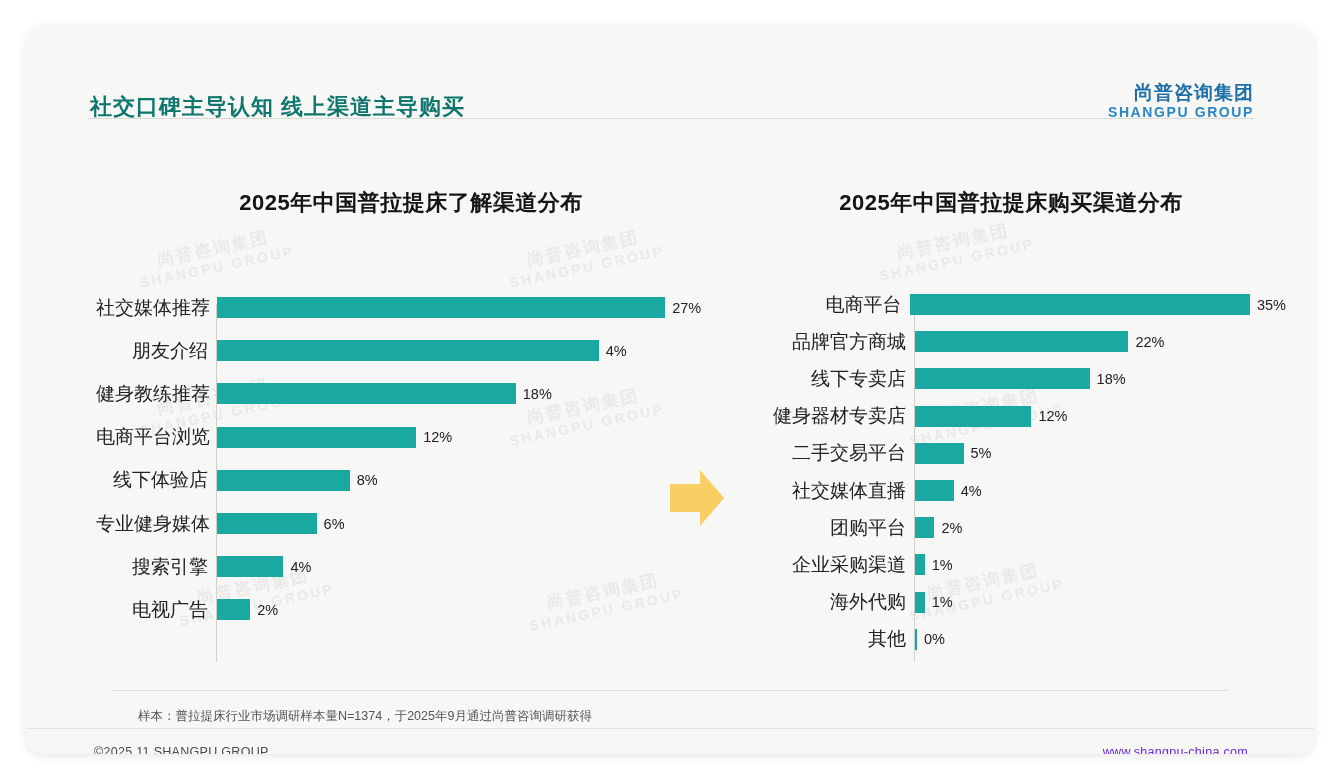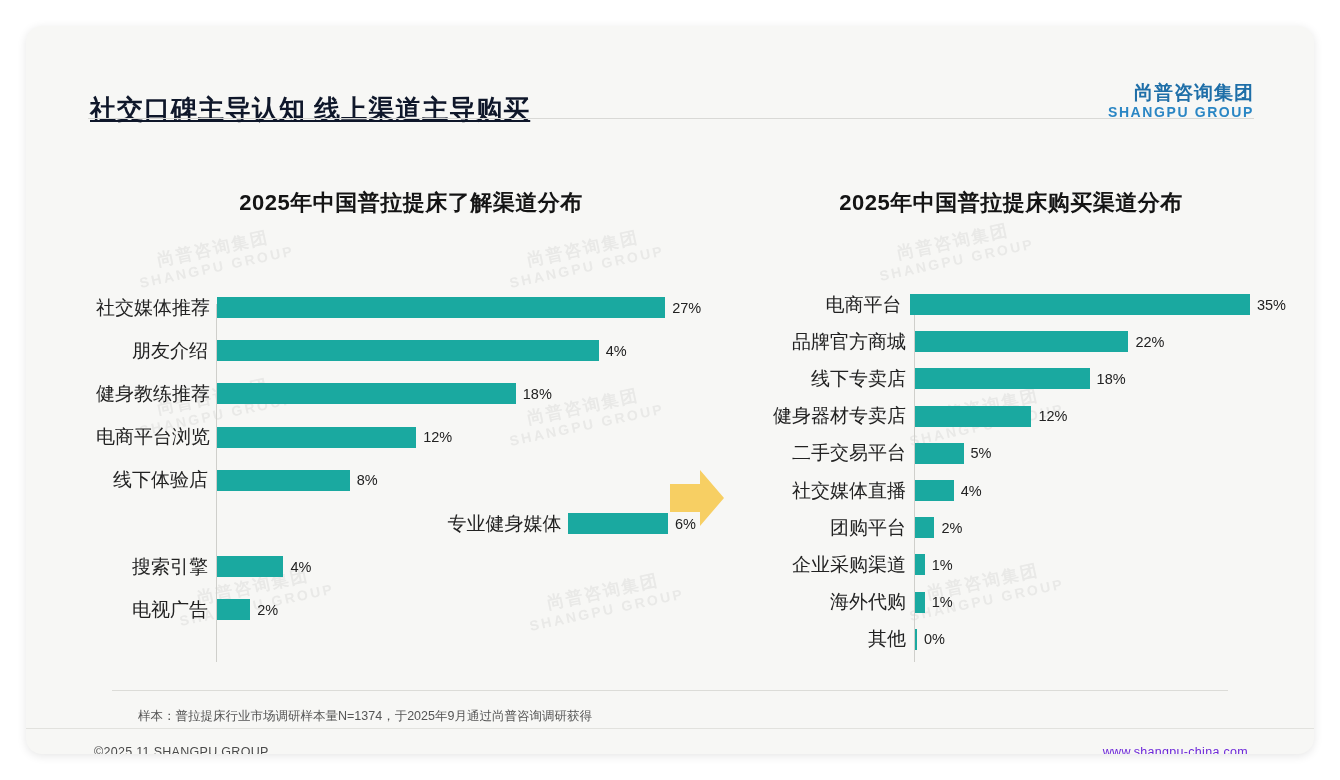--- a/index.html
+++ b/index.html
@@ -37,26 +37,25 @@
     left: 62px;
     top: 92px;
     width: 1166px;
     height: 1px;
     background: #d9d9d6;
   }
   .slide-title {
     position: absolute;
     left: 64px;
     top: 66px;
-    font-size: 26px;
+    font-size: 22px;
     font-weight: bold;
-    color: #0f172a;
+    color: #0f766e;
     letter-spacing: 1px;
     white-space: nowrap;
-    text-decoration: underline;
   }
   .brand {
     position: absolute;
     right: 60px;
     top: 56px;
     text-align: right;
     line-height: 1.15;
   }
   .brand-cn {
     font-size: 19px;
@@ -289,21 +288,21 @@
               <div class="bar-value">12%</div>
             </div>
           </div>
           <div class="row" style="height: 43.2px;">
             <div class="row-label">线下体验店</div>
             <div class="bar-wrap">
               <div class="bar" style="width: 132.8px; background: rgb(26, 169, 160);"></div>
               <div class="bar-value">8%</div>
             </div>
           </div>
-          <div class="row" style="height: 43.2px; justify-content: flex-end;">
+          <div class="row" style="height: 43.2px;">
             <div class="row-label">专业健身媒体</div>
             <div class="bar-wrap">
               <div class="bar" style="width: 99.6px; background: rgb(26, 169, 160);"></div>
               <div class="bar-value">6%</div>
             </div>
           </div>
           <div class="row" style="height: 43.2px;">
             <div class="row-label">搜索引擎</div>
             <div class="bar-wrap">
               <div class="bar" style="width: 66.4px; background: rgb(26, 169, 160);"></div>

